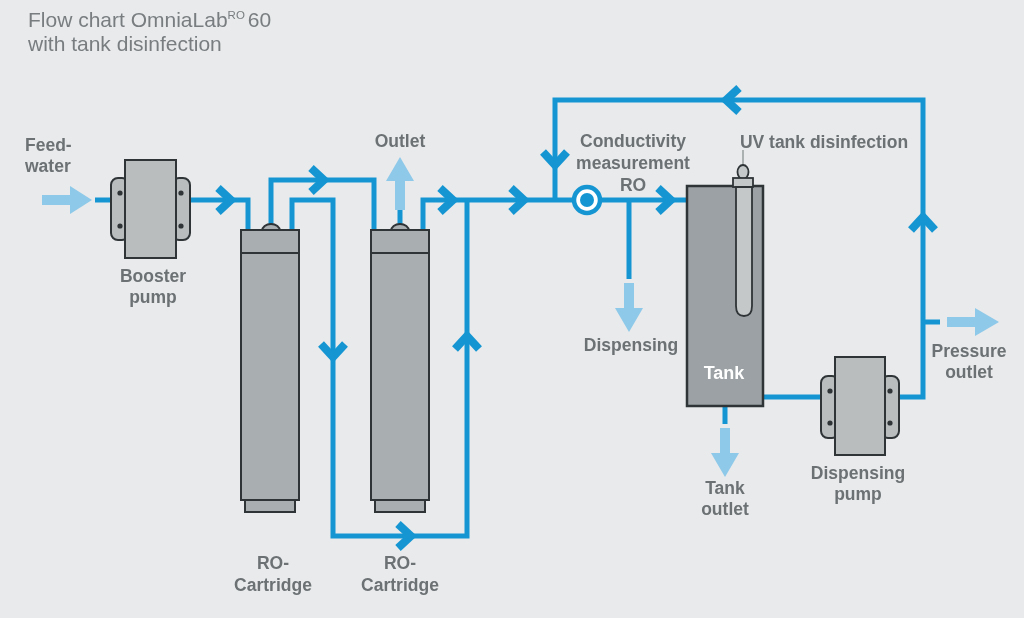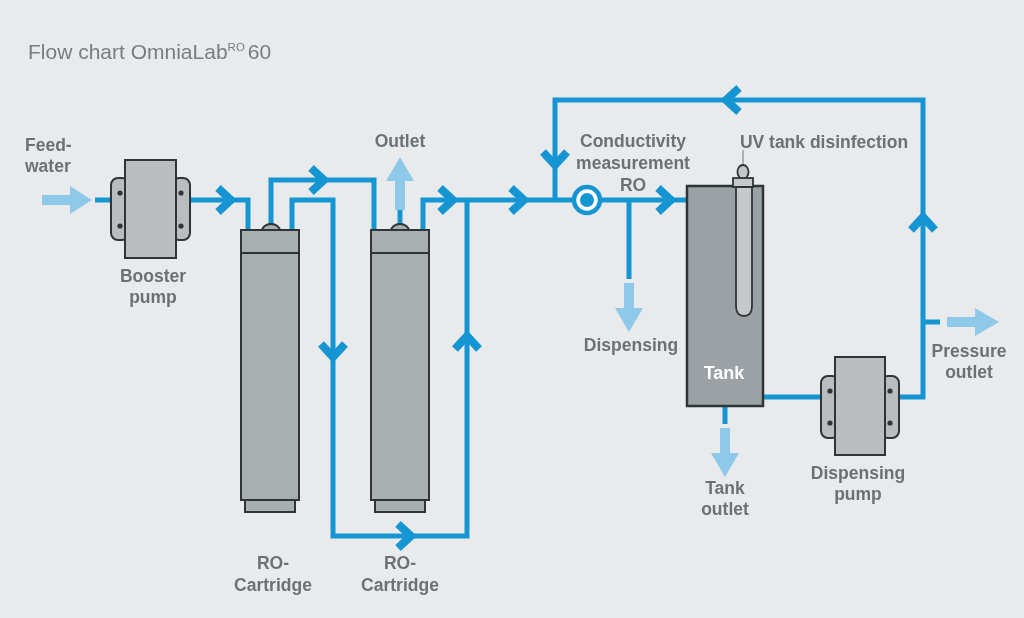--- a/index.html
+++ b/index.html
@@ -7,21 +7,21 @@
     position: relative;
     width: 1024px;
     height: 618px;
     background: var(--background, #e8eaeb);
     font-family: "Liberation Sans", sans-serif;
     overflow: hidden;
   }
   .title {
     position: absolute;
     left: 28px;
-    top: 40px;
+    top: 8px;
     font-size: 21px;
     line-height: 24px;
     font-weight: 400;
     color: var(--title, #797d80);
   }
   .title sup {
     font-size: 11.5px;
     vertical-align: super;
     line-height: 0;
   }
@@ -80,20 +80,21 @@
     fill: var(--tank_label, #ffffff);
   }
 </style>
 </head>
 <body>
 
 <div class="stage">
 
   <div class="title">
     <div><span>Flow chart OmniaLab</span><sup>RO</sup><span class="suffix">60</span></div>
+    <div>with tank disinfection</div>
   </div>
 
   <svg class="diagram" width="1024" height="618" viewBox="0 0 1024 618">
 
     <polyline class="pipe" points="95,200 248,200 248,232"></polyline>
     <polyline class="pipe" points="271,232 271,180 374,180 374,232"></polyline>
     <polyline class="pipe" points="292,232 292,200 333,200 333,536 467,536 467,202"></polyline>
     <polyline class="pipe" points="423,232 423,200 686,200"></polyline>
     <polyline class="pipe" points="763,397 923,397 923,100 555,100 555,198"></polyline>
     <polyline class="pipe" points="400,232 400,210"></polyline>

